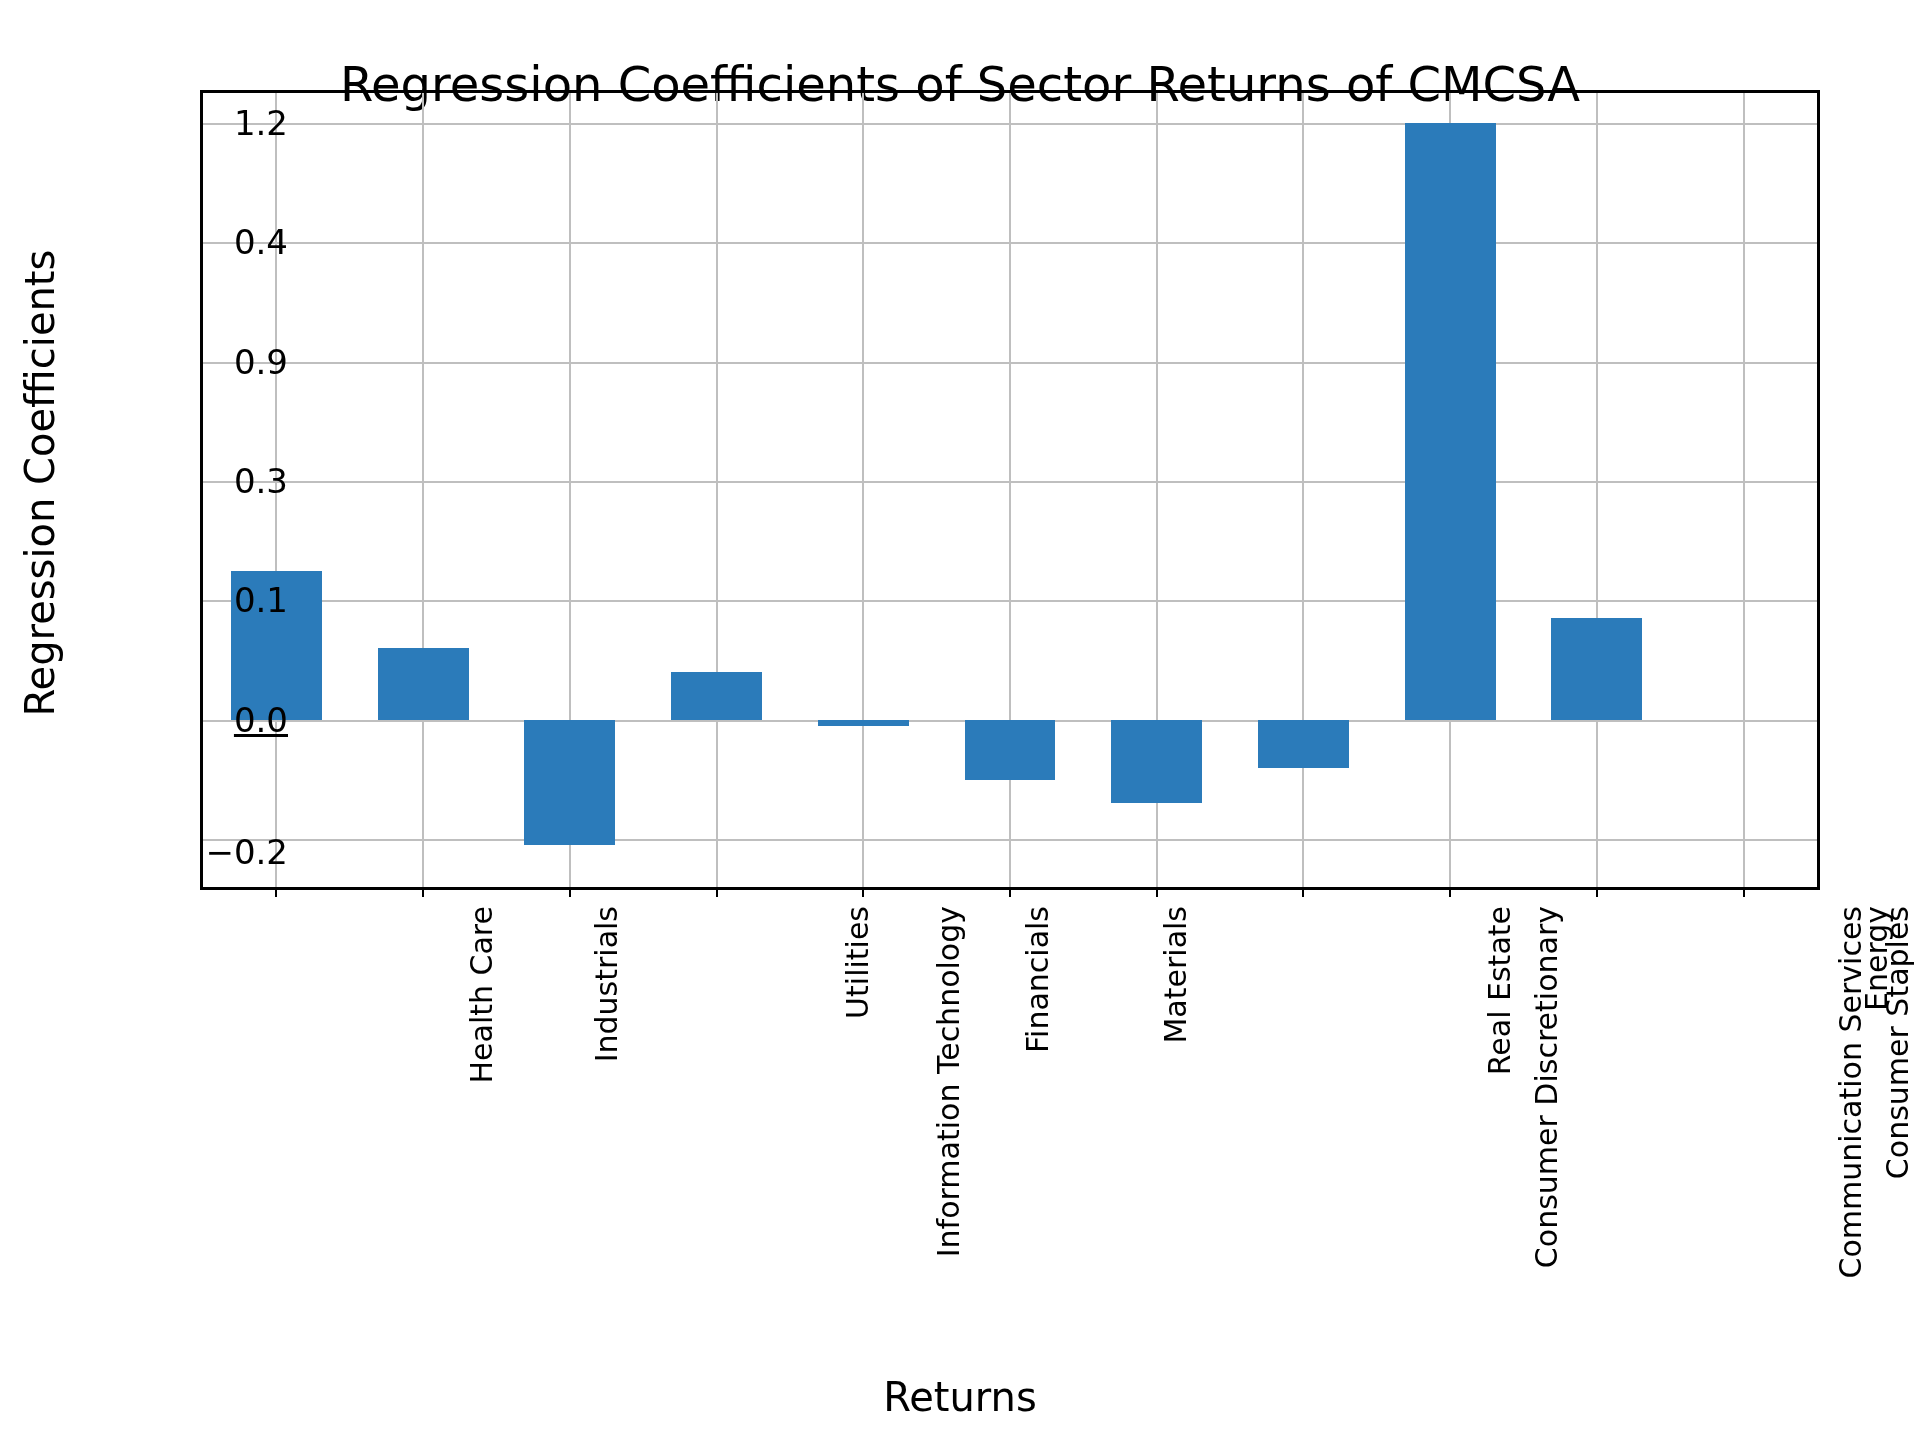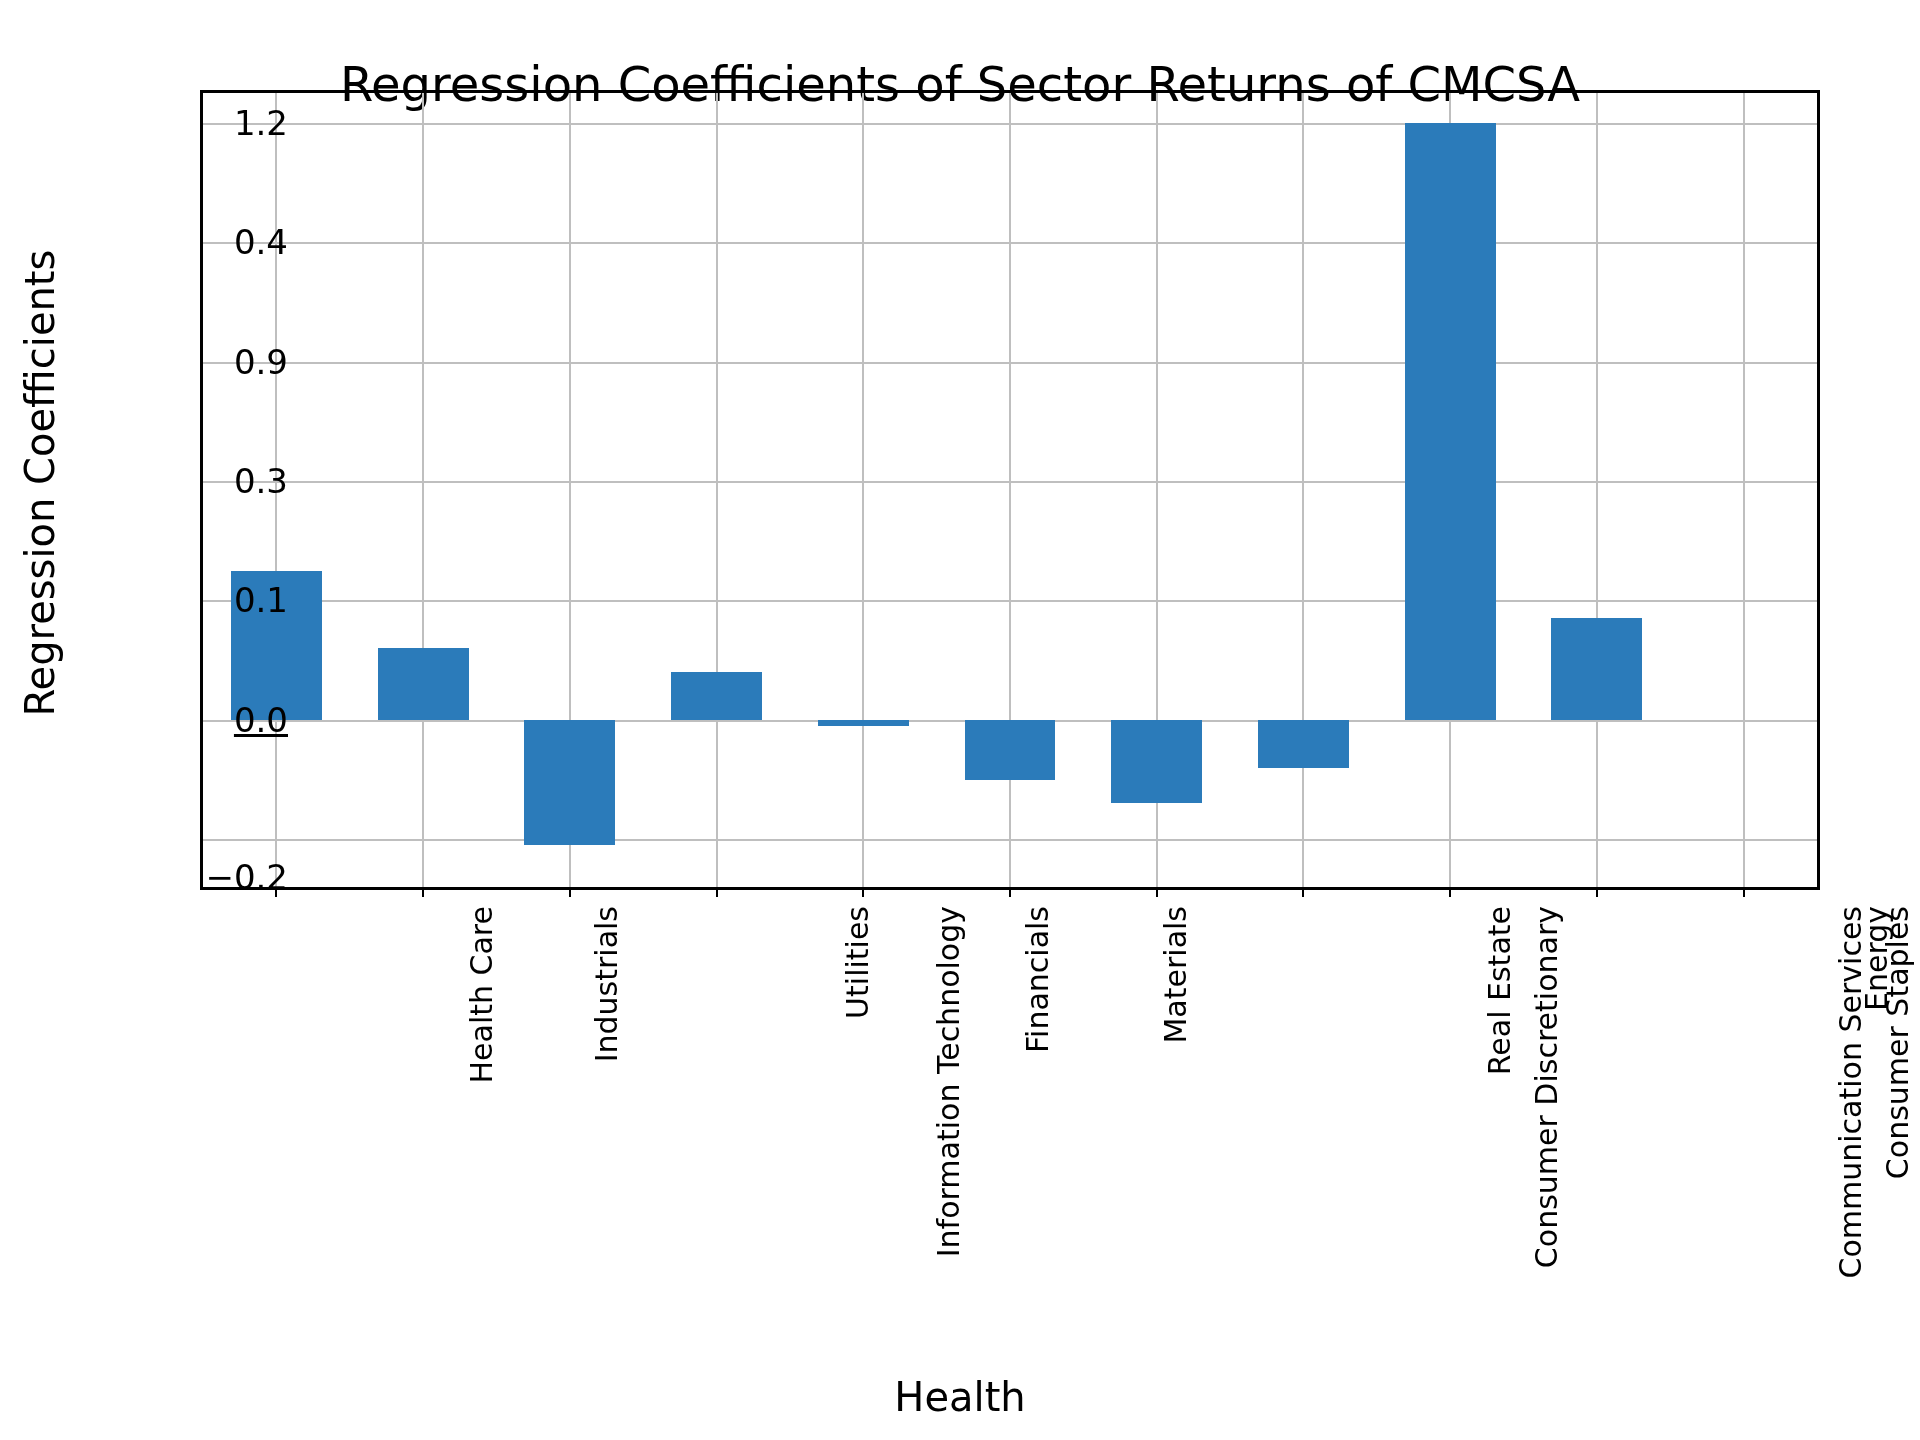--- a/index.html
+++ b/index.html
@@ -142,21 +142,21 @@
       <div class="xtick" style="left: 1246.18px;"></div>
       <div class="grid-line-v" style="left: 1392.91px;"></div>
       <div class="bar" style="left: 1348.42px; width: 90.9709px; background: rgb(43, 123, 186); top: 525.353px; height: 101.489px;"></div>
       <div class="xtick" style="left: 1392.91px;"></div>
       <div class="grid-line-v" style="left: 1539.64px;"></div>
       <div class="bar" style="left: 1495.15px; width: 90.9709px; background: rgb(43, 123, 186); top: 626.842px; height: 0px;"></div>
       <div class="xtick" style="left: 1539.64px;"></div>
     </div>
 
   <div id="ytick-labels">
-      <div class="ytick-label" style="top: 877px; margin-left: 34px;">−0.2</div>
+      <div class="ytick-label" style="top: 852px; margin-left: 34px;">−0.2</div>
       <div class="ytick-label" style="top: 719.842px; text-decoration: underline;">0.0</div>
       <div class="ytick-label" style="top: 600.444px;">0.1</div>
       <div class="ytick-label" style="top: 481.045px;">0.3</div>
       <div class="ytick-label" style="top: 361.647px;">0.9</div>
       <div class="ytick-label" style="top: 242.248px;">0.4</div>
       <div class="ytick-label" style="top: 122.85px;">1.2</div>
     </div>
   <div id="xtick-labels">
       <div class="xtick-label" style="left: 286.364px;">Health Care</div>
       <div class="xtick-label" style="left: 433.091px;">Industrials</div>
@@ -164,15 +164,15 @@
       <div class="xtick-label" style="left: 726.545px;">Utilities</div>
       <div class="xtick-label" style="left: 873.273px;">Financials</div>
       <div class="xtick-label" style="left: 1020px;">Materials</div>
       <div class="xtick-label" style="left: 1166.73px;">Consumer Discretionary</div>
       <div class="xtick-label" style="left: 1313.45px;">Real Estate</div>
       <div class="xtick-label" style="left: 1460.18px;">Communication Services</div>
       <div class="xtick-label" style="left: 1606.91px;">Consumer Staples</div>
       <div class="xtick-label" style="left: 1753.64px;">Energy</div>
     </div>
 
-  <div class="xlabel">Health</div>
+  <div class="xlabel">Returns</div>
 
 </div>
 
 </body></html>

